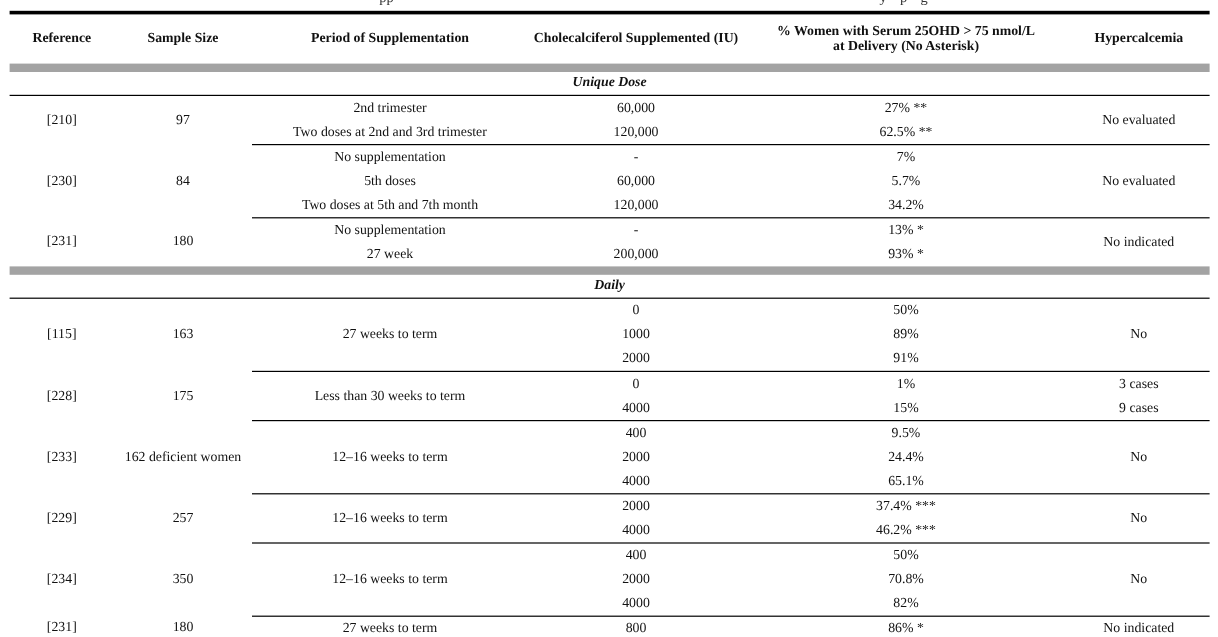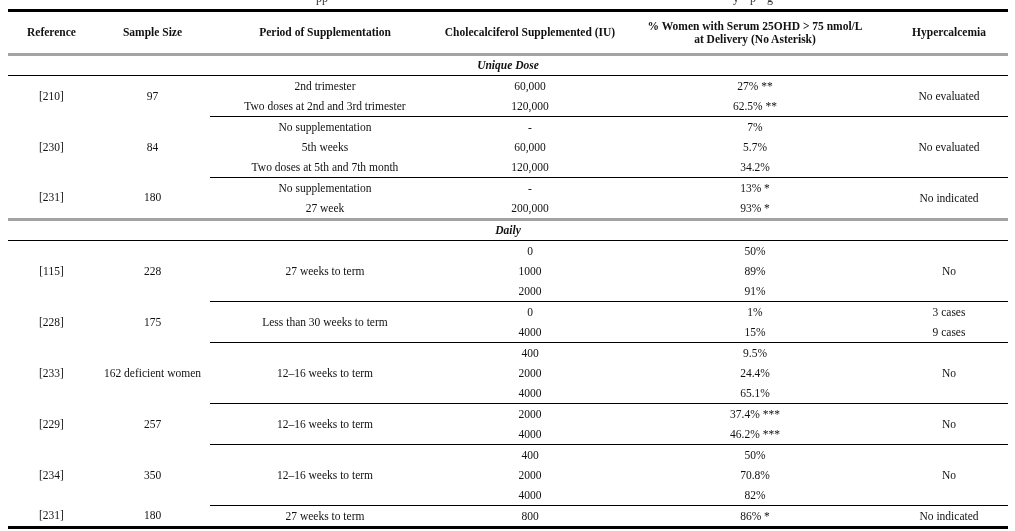--- a/index.html
+++ b/index.html
@@ -50,21 +50,21 @@
     font-weight: bold;
     height: 41px;
     white-space: pre-line;
     border-bottom: 1px solid #000;
   }
   tbody td { height: 20px; }
   tr.section-row td {
     font-weight: bold;
     font-style: italic;
     height: 19px;
-    border-top: 3px solid #a3a3a3;
+    border-top: 7px solid #a3a3a3;
     border-bottom: 1px solid #000;
   }
   td.gsep { border-top: 1px solid #000; margin-top: 32px; }
 </style>
 </head>
 <body>
 
 <div class="page">
   <div class="caption-strip">
     <span class="caption-frag-left">pp</span>
@@ -109,21 +109,21 @@
         </tr>
         <tr>
           <td rowspan="3">[230]</td>
           <td rowspan="3">84</td>
           <td class="gsep">No supplementation</td>
           <td class="gsep">-</td>
           <td class="gsep">7%</td>
           <td rowspan="3" class="gsep">No evaluated</td>
         </tr>
         <tr>
-          <td>5th weeks</td>
+          <td>5th doses</td>
           <td>60,000</td>
           <td>5.7%</td>
         </tr>
         <tr>
           <td>Two doses at 5th and 7th month</td>
           <td>120,000</td>
           <td>34.2%</td>
         </tr>
         <tr>
           <td rowspan="2">[231]</td>
@@ -136,21 +136,21 @@
         <tr>
           <td>27 week</td>
           <td>200,000</td>
           <td>93% *</td>
         </tr>
         <tr class="section-row">
           <td colspan="6">Daily</td>
         </tr>
         <tr>
           <td rowspan="3">[115]</td>
-          <td rowspan="3">228</td>
+          <td rowspan="3">163</td>
           <td rowspan="3">27 weeks to term</td>
           <td>0</td>
           <td>50%</td>
           <td rowspan="3">No</td>
         </tr>
         <tr>
           <td>1000</td>
           <td>89%</td>
         </tr>
         <tr>

